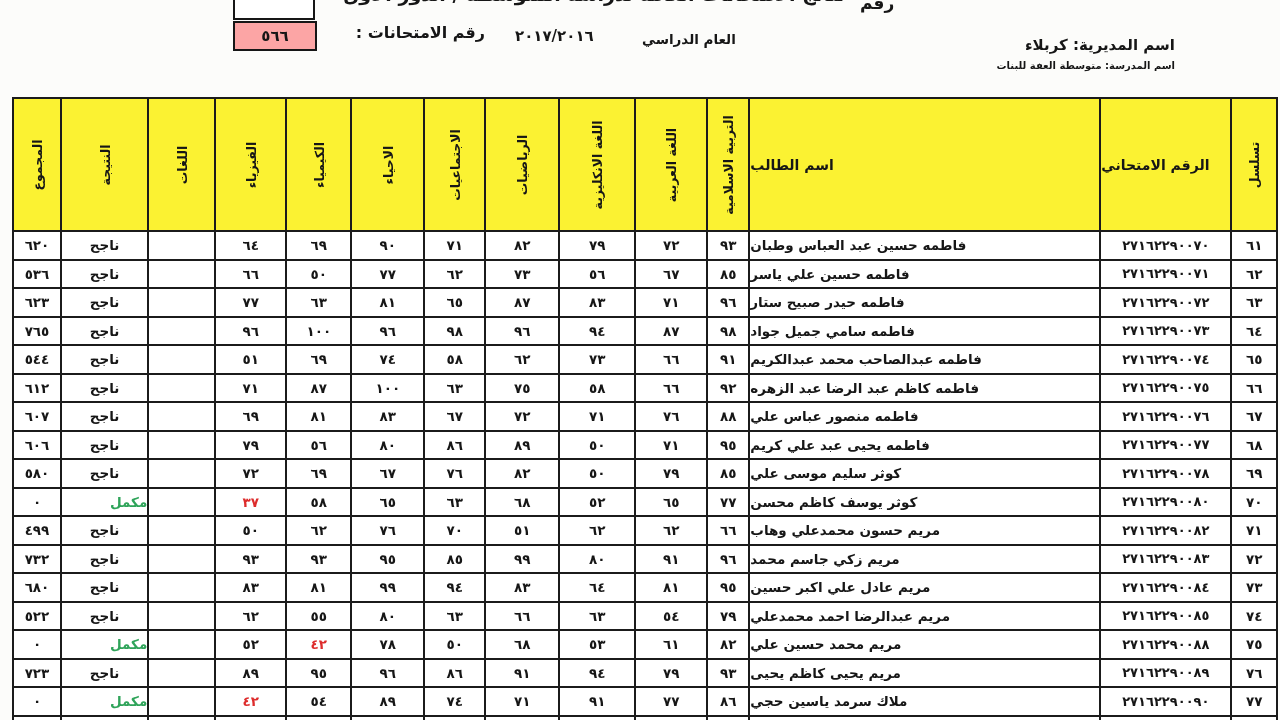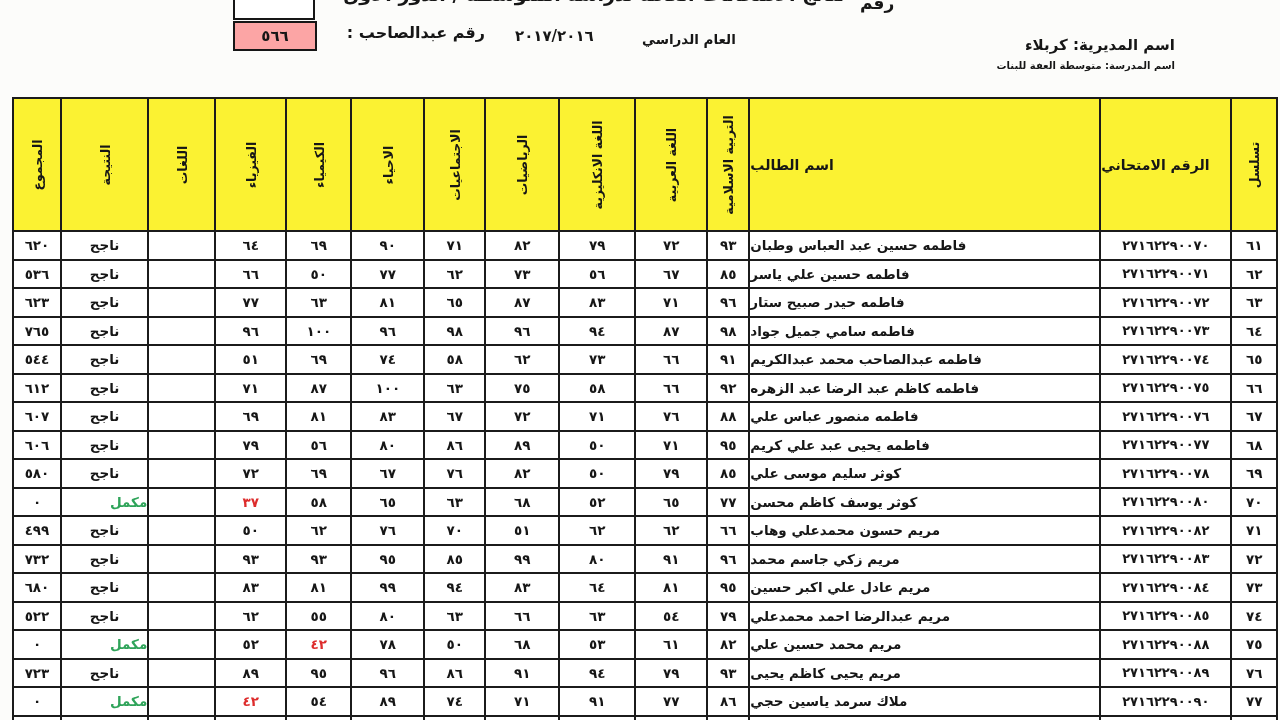--- a/index.html
+++ b/index.html
@@ -55,21 +55,21 @@
   .results tbody td.c-name{text-align:left;padding-right:14px;font-size:13.5px;}
   .results tbody td.red{color:#dd2c2c;}
   .results tbody td.makeup{color:#2fa45a;padding-left:48px;}
 </style>
 </head>
 <body>
 
 <div class="doc-title">نتائج الامتحانات العامة لدراسة المتوسطة / الدور الأول</div>
 <div class="corner-fragment">رقم</div>
 <div class="empty-box"></div>
-<div class="form-label">رقم عبدالصاحب :</div>
+<div class="form-label">رقم الامتحانات :</div>
 <div class="form-box">٥٦٦</div>
 <div class="year-label">العام الدراسي</div>
 <div class="year-value">٢٠١٧/٢٠١٦</div>
 <div class="dir-line">
   <span>اسم المديرية:</span>
   <span>كربلاء</span>
 </div>
 <div class="school-line">
   <span>اسم المدرسة:</span>
   <span>متوسطة العفة للبنات</span>

